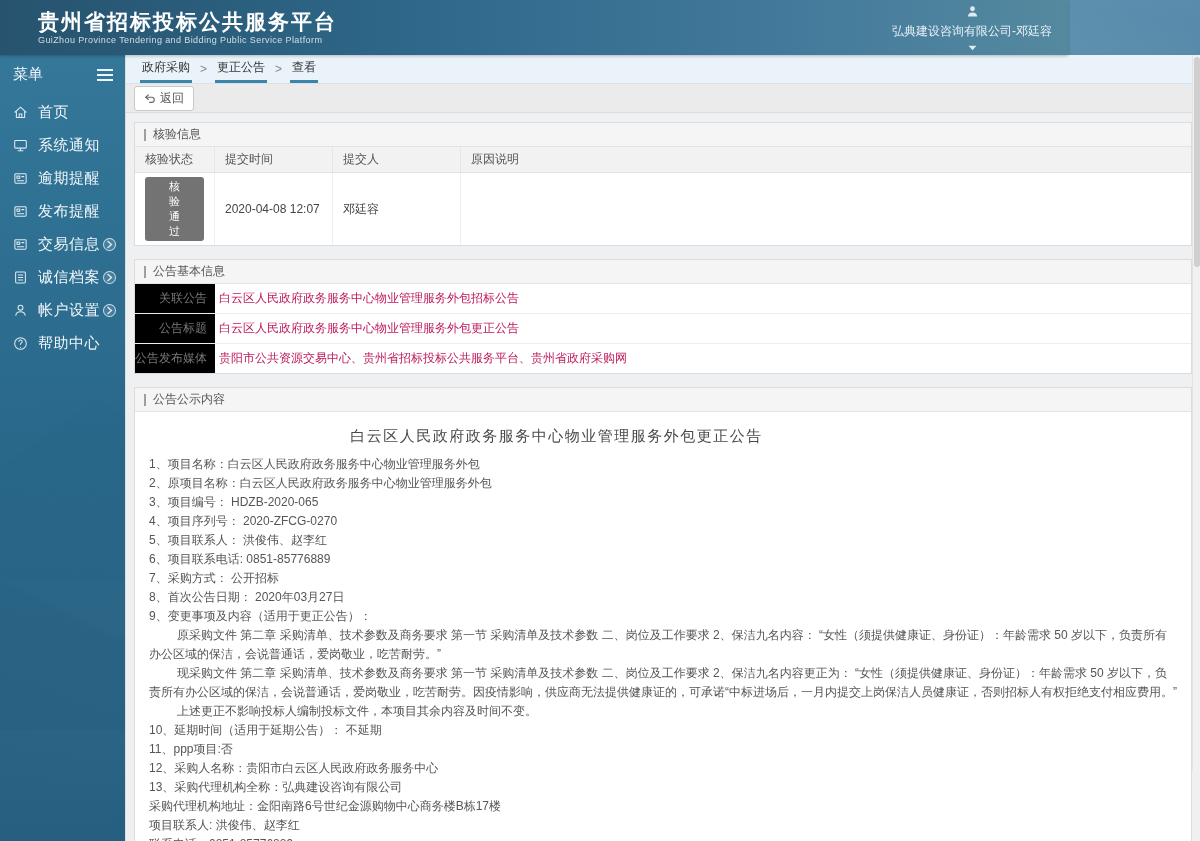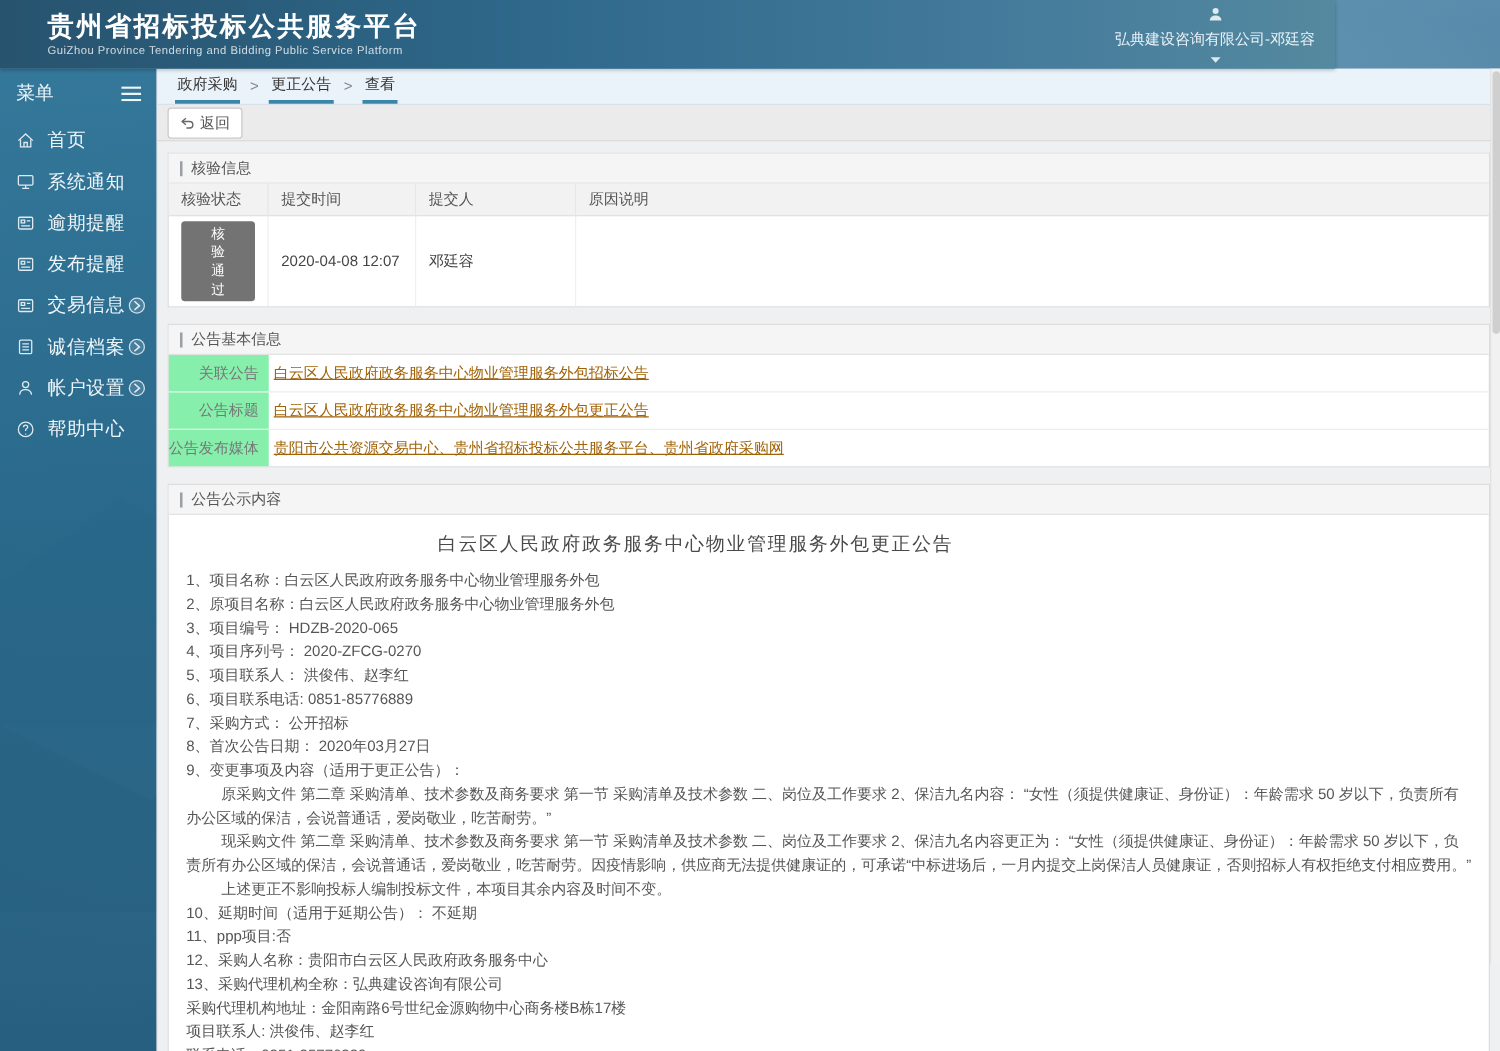--- a/index.html
+++ b/index.html
@@ -65,23 +65,23 @@
     border-right:1px solid #e6e6e6; border-bottom:1px solid #e2e2e2; }
   table.verify td { padding:4px 10px; border-right:1px solid #efefef; height:26px; color:#444; }
   table.verify th:last-child, table.verify td:last-child { border-right:none; }
   .col-status { width:64px; } .col-time { width:118px; } .col-person { width:128px; }
   .badge-pass { display:inline-block; background:#737373; color:#fff; font-size:11px;
     padding:2px 24px; border-radius:3px; }
 
   .info-row { display:flex; align-items:center; min-height:29px; border-bottom:1px solid #ededed;
     font-size:12px; }
   .info-row:last-child { border-bottom:none; }
-  .info-label { flex:0 0 80px; text-align:right; color:#777; padding-right:8px; background:#86efac;
+  .info-label { flex:0 0 80px; text-align:right; color:#777; padding-right:8px; background:#000000;
     align-self:stretch; display:flex; align-items:center; justify-content:flex-end; }
-  .info-value { color:#a16207; padding:6px 10px 6px 4px;text-decoration:underline; }
+  .info-value { color:#be185d; padding:6px 10px 6px 4px; }
 
   .notice-body { padding:6px 14px 10px 14px; font-size:12px; color:#555; line-height:19px; }
   .notice-title { text-align:center; font-size:15px; color:#4a4a4a; letter-spacing:1.5px;
     margin:7px 213px 8px 0; line-height:22px; }
   .notice-body p { margin:0; }
   .notice-body p.indent { text-indent:28px; }
 
   
   .scroll-strip { position:absolute; right:0; top:55px; width:8px; height:716px; z-index:6;
     background:#f1f1f1; border-left:1px solid #e2e2e2; }

